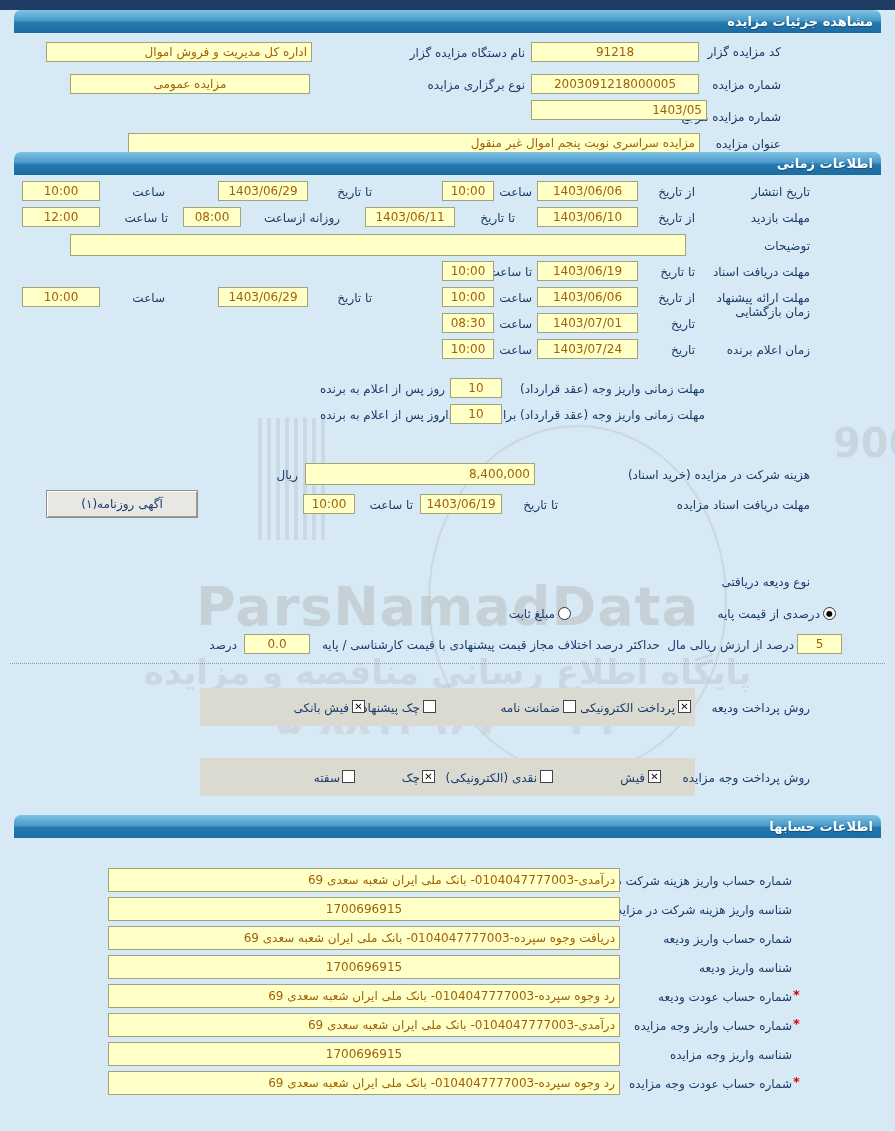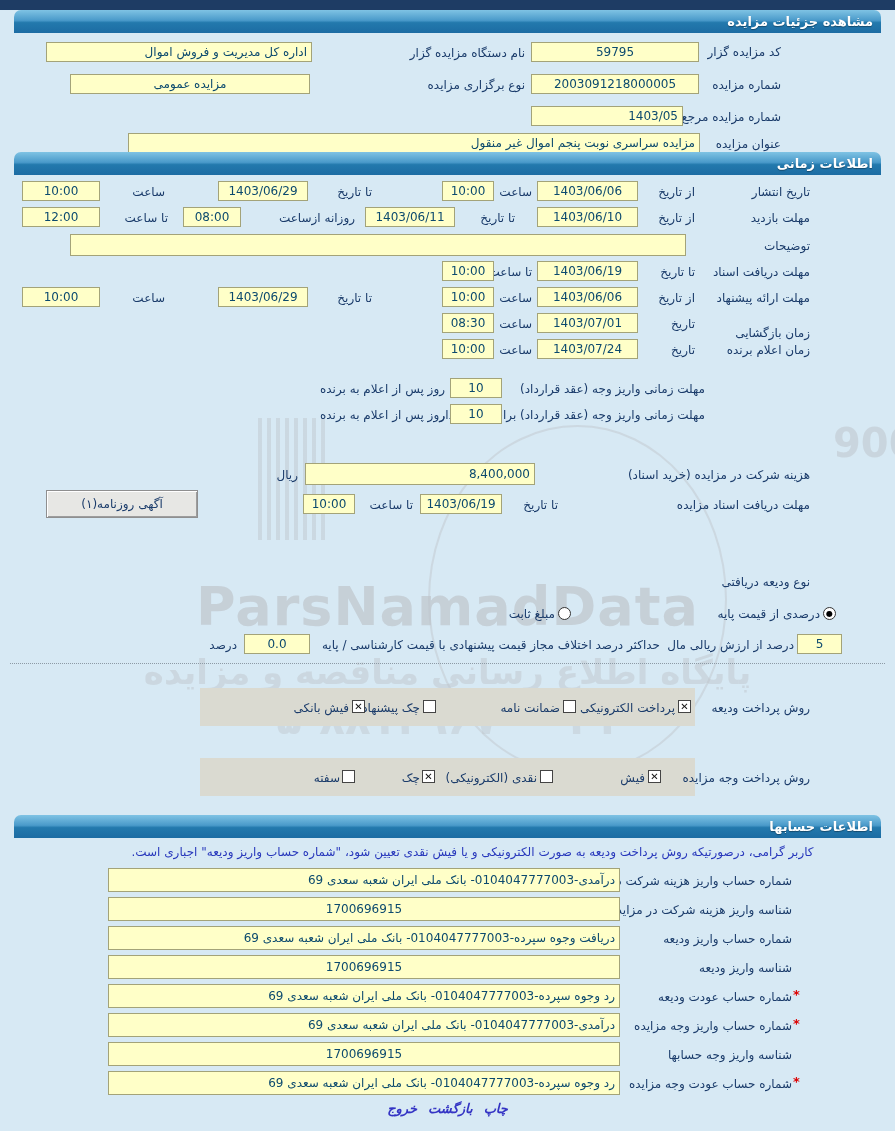--- a/index.html
+++ b/index.html
@@ -15,21 +15,21 @@
     background:linear-gradient(180deg,#7fc3e4 0%,#4a9aca 45%,#2379ad 55%,#1c6ca3 100%);
     border-radius:7px 7px 0 0; color:#ffffff;font-weight:bold;font-size:13px;line-height:23px;
     direction:rtl;text-align:right;padding:0 8px; text-shadow:0 1px 1px rgba(0,0,0,.35);
   }
   .lbl{
     position:absolute;color:#1b3c6b;font-size:12px;line-height:16px;
     direction:rtl;text-align:right;white-space:nowrap;
   }
   .inp{
     position:absolute;background:#ffffc8;border:1px solid #a3a379;height:20px;line-height:18px;
-    font-size:12px;color:#0c4a6e;box-sizing:border-box;direction:rtl;padding:0 4px;
+    font-size:12px;color:#a16207;box-sizing:border-box;direction:rtl;padding:0 4px;
     white-space:nowrap;overflow:hidden;
   }
   .center{text-align:center}
   .ta-right{text-align:right}
   .h22{height:22px;line-height:20px}
   .h24{height:24px;line-height:22px}
   .cb{
     position:absolute;width:13px;height:13px;background:#ffffff;border:1px solid #444;
     box-sizing:border-box;font-size:10px;line-height:11px;text-align:center;color:#111;cursor:pointer;
   }
@@ -72,31 +72,31 @@
   <div class="wm wm-bars"></div>
   <div class="wm wm-badge">9001</div>
   <div class="wm wm-line1">پایگاه اطلاع رسانی مناقصه و مزایده</div>
   <div class="wm wm-brand">ParsNamadData</div>
   <div class="wm wm-line2">۵-۸۸۱۴۹۶۷۰-۰۲۱</div>
 
   <div class="topstrip"></div>
   <div class="bar" style="top:10px">مشاهده جزئیات مزایده</div>
 
   <div class="lbl" style="left:646px;top:44px;width:135px">کد مزایده گزار</div>
-  <div class="inp center" style="left:531px;top:42px;width:168px">59795</div>
+  <div class="inp center" style="left:531px;top:42px;width:168px">91218</div>
   <div class="lbl" style="left:330px;top:45px;width:195px">نام دستگاه مزایده گزار</div>
   <div class="inp ta-right" style="left:46px;top:42px;width:266px">اداره کل مدیریت و فروش اموال</div>
 
   <div class="lbl" style="left:646px;top:77px;width:135px">شماره مزایده</div>
   <div class="inp center" style="left:531px;top:74px;width:168px">2003091218000005</div>
   <div class="lbl" style="left:330px;top:77px;width:195px">نوع برگزاری مزایده</div>
   <div class="inp center" style="left:70px;top:74px;width:240px">مزایده عمومی</div>
 
   <div class="lbl" style="left:646px;top:109px;width:135px">شماره مزایده مرجع</div>
-  <div class="inp ta-right" style="left:531px;top:106px;width:152px">1403/05</div>
+  <div class="inp ta-right" style="left:531px;top:100px;width:176px">1403/05</div>
 
   <div class="lbl" style="left:666px;top:136px;width:115px">عنوان مزایده</div>
   <div class="inp ta-right" style="left:128px;top:133px;width:572px">مزایده سراسری نوبت پنجم اموال غیر منقول</div>
 
   <div class="bar" style="top:152px">اطلاعات زمانی</div>
 
   <div class="lbl" style="left:660px;top:184px;width:150px">تاریخ انتشار</div>
   <div class="lbl" style="left:635px;top:184px;width:60px">از تاریخ</div>
   <div class="inp center" style="left:537px;top:181px;width:101px">1403/06/06</div>
   <div class="lbl" style="left:492px;top:184px;width:40px">ساعت</div>
@@ -104,21 +104,21 @@
   <div class="lbl" style="left:310px;top:184px;width:62px">تا تاریخ</div>
   <div class="inp center" style="left:218px;top:181px;width:90px">1403/06/29</div>
   <div class="lbl" style="left:125px;top:184px;width:40px">ساعت</div>
   <div class="inp center" style="left:22px;top:181px;width:78px">10:00</div>
 
   <div class="lbl" style="left:660px;top:210px;width:150px">مهلت بازدید</div>
   <div class="lbl" style="left:635px;top:210px;width:60px">از تاریخ</div>
   <div class="inp center" style="left:537px;top:207px;width:101px">1403/06/10</div>
   <div class="lbl" style="left:457px;top:210px;width:58px">تا تاریخ</div>
   <div class="inp center" style="left:365px;top:207px;width:90px">1403/06/11</div>
-  <div class="lbl" style="left:252px;top:210px;width:103px">روزانه ازساعت</div>
+  <div class="lbl" style="left:237px;top:210px;width:103px">روزانه ازساعت</div>
   <div class="inp center" style="left:183px;top:207px;width:58px">08:00</div>
   <div class="lbl" style="left:110px;top:210px;width:58px">تا ساعت</div>
   <div class="inp center" style="left:22px;top:207px;width:78px">12:00</div>
 
   <div class="lbl" style="left:660px;top:238px;width:150px">توضیحات</div>
   <div class="inp h22 ta-right" style="left:70px;top:234px;width:616px"></div>
 
   <div class="lbl" style="left:660px;top:264px;width:150px">مهلت دریافت اسناد</div>
   <div class="lbl" style="left:635px;top:264px;width:60px">تا تاریخ</div>
   <div class="inp center" style="left:537px;top:261px;width:101px">1403/06/19</div>
@@ -128,21 +128,21 @@
   <div class="lbl" style="left:660px;top:290px;width:150px">مهلت ارائه پیشنهاد</div>
   <div class="lbl" style="left:635px;top:290px;width:60px">از تاریخ</div>
   <div class="inp center" style="left:537px;top:287px;width:101px">1403/06/06</div>
   <div class="lbl" style="left:492px;top:290px;width:40px">ساعت</div>
   <div class="inp center" style="left:442px;top:287px;width:52px">10:00</div>
   <div class="lbl" style="left:310px;top:290px;width:62px">تا تاریخ</div>
   <div class="inp center" style="left:218px;top:287px;width:90px">1403/06/29</div>
   <div class="lbl" style="left:125px;top:290px;width:40px">ساعت</div>
   <div class="inp center" style="left:22px;top:287px;width:78px">10:00</div>
 
-  <div class="lbl" style="left:660px;top:325px;width:150px">زمان بازگشایی</div>
+  <div class="lbl" style="left:660px;top:304px;width:150px">زمان بازگشایی</div>
   <div class="lbl" style="left:650px;top:316px;width:45px">تاریخ</div>
   <div class="inp center" style="left:537px;top:313px;width:101px">1403/07/01</div>
   <div class="lbl" style="left:492px;top:316px;width:40px">ساعت</div>
   <div class="inp center" style="left:442px;top:313px;width:52px">08:30</div>
 
   <div class="lbl" style="left:660px;top:342px;width:150px">زمان اعلام برنده</div>
   <div class="lbl" style="left:650px;top:342px;width:45px">تاریخ</div>
   <div class="inp center" style="left:537px;top:339px;width:101px">1403/07/24</div>
   <div class="lbl" style="left:492px;top:342px;width:40px">ساعت</div>
   <div class="inp center" style="left:442px;top:339px;width:52px">10:00</div>
@@ -199,21 +199,20 @@
   <span class="cb" style="left:648px;top:770px">✕</span>
   <div class="lbl" style="left:615px;top:770px;width:30px">فیش</div>
   <span class="cb" style="left:540px;top:770px"></span>
   <div class="lbl" style="left:430px;top:770px;width:107px">نقدی (الکترونیکی)</div>
   <span class="cb" style="left:422px;top:770px">✕</span>
   <div class="lbl" style="left:398px;top:770px;width:22px">چک</div>
   <span class="cb" style="left:342px;top:770px"></span>
   <div class="lbl" style="left:305px;top:770px;width:35px">سفته</div>
 
   <div class="bar" style="top:815px">اطلاعات حسابها</div>
-  <div class="notice">کاربر گرامی، درصورتیکه روش پرداخت ودیعه به صورت الکترونیکی و یا فیش نقدی تعیین شود، "شماره حساب واریز ودیعه" اجباری است.</div>
 
   <span class="star" style="left:793px;top:871px"></span>
   <div class="lbl" style="left:620px;top:873px;width:172px">شماره حساب واریز هزینه شرکت در مزایده</div>
   <div class="inp h24 ta-right" style="left:108px;top:868px;width:512px">درآمدی-0104047777003- بانک ملی ایران شعبه سعدی 69</div>
 
   <span class="star" style="left:793px;top:900px"></span>
   <div class="lbl" style="left:620px;top:902px;width:172px">شناسه واریز هزینه شرکت در مزایده</div>
   <div class="inp h24 center" style="left:108px;top:897px;width:512px">1700696915</div>
 
   <span class="star" style="left:793px;top:929px"></span>
@@ -226,26 +225,21 @@
 
   <span class="star" style="left:793px;top:987px">*</span>
   <div class="lbl" style="left:620px;top:989px;width:172px">شماره حساب عودت ودیعه</div>
   <div class="inp h24 ta-right" style="left:108px;top:984px;width:512px">رد وجوه سپرده-0104047777003- بانک ملی ایران شعبه سعدی 69</div>
 
   <span class="star" style="left:793px;top:1016px">*</span>
   <div class="lbl" style="left:620px;top:1018px;width:172px">شماره حساب واریز وجه مزایده</div>
   <div class="inp h24 ta-right" style="left:108px;top:1013px;width:512px">درآمدی-0104047777003- بانک ملی ایران شعبه سعدی 69</div>
 
   <span class="star" style="left:793px;top:1045px"></span>
-  <div class="lbl" style="left:620px;top:1047px;width:172px">شناسه واریز وجه حسابها</div>
+  <div class="lbl" style="left:620px;top:1047px;width:172px">شناسه واریز وجه مزایده</div>
   <div class="inp h24 center" style="left:108px;top:1042px;width:512px">1700696915</div>
 
   <span class="star" style="left:793px;top:1074px">*</span>
   <div class="lbl" style="left:620px;top:1076px;width:172px">شماره حساب عودت وجه مزایده</div>
   <div class="inp h24 ta-right" style="left:108px;top:1071px;width:512px">رد وجوه سپرده-0104047777003- بانک ملی ایران شعبه سعدی 69</div>
 
-  <div class="footer">
-    <span class="flink">چاپ</span>
-    <span class="flink">بازگشت</span>
-    <span class="flink">خروج</span>
-  </div>
 
 </div>
 
 </body></html>

